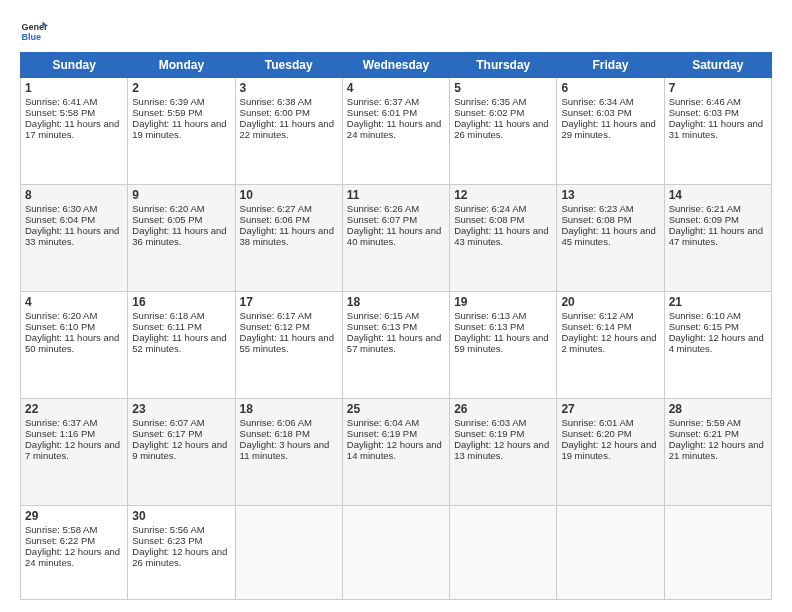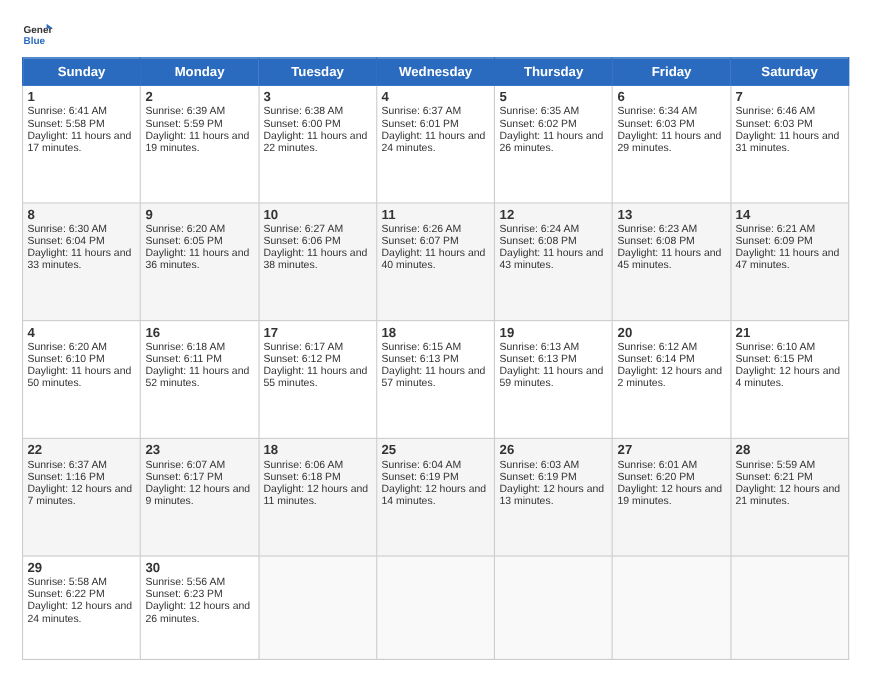--- a/index.html
+++ b/index.html
@@ -141,21 +141,21 @@
           <td><span class="day-num">16</span><span>Sunrise: 6:18 AM</span><br><span>Sunset: 6:11 PM</span><br><span>Daylight: 11 hours and 52 minutes.</span></td>
           <td><span class="day-num">17</span><span>Sunrise: 6:17 AM</span><br><span>Sunset: 6:12 PM</span><br><span>Daylight: 11 hours and 55 minutes.</span></td>
           <td><span class="day-num">18</span><span>Sunrise: 6:15 AM</span><br><span>Sunset: 6:13 PM</span><br><span>Daylight: 11 hours and 57 minutes.</span></td>
           <td><span class="day-num">19</span><span>Sunrise: 6:13 AM</span><br><span>Sunset: 6:13 PM</span><br><span>Daylight: 11 hours and 59 minutes.</span></td>
           <td><span class="day-num">20</span><span>Sunrise: 6:12 AM</span><br><span>Sunset: 6:14 PM</span><br><span>Daylight: 12 hours and 2 minutes.</span></td>
           <td><span class="day-num">21</span><span>Sunrise: 6:10 AM</span><br><span>Sunset: 6:15 PM</span><br><span>Daylight: 12 hours and 4 minutes.</span></td>
         </tr>
         <tr>
           <td><span class="day-num">22</span><span>Sunrise: 6:37 AM</span><br><span>Sunset: 1:16 PM</span><br><span>Daylight: 12 hours and 7 minutes.</span></td>
           <td><span class="day-num">23</span><span>Sunrise: 6:07 AM</span><br><span>Sunset: 6:17 PM</span><br><span>Daylight: 12 hours and 9 minutes.</span></td>
-          <td><span class="day-num">18</span><span>Sunrise: 6:06 AM</span><br><span>Sunset: 6:18 PM</span><br><span>Daylight: 12 hours and 11 minutes.</span></td>
+          <td><span class="day-num">18</span><span>Sunrise: 6:06 AM</span><br><span>Sunset: 6:18 PM</span><br><span>Daylight: 3 hours and 11 minutes.</span></td>
           <td><span class="day-num">25</span><span>Sunrise: 6:04 AM</span><br><span>Sunset: 6:19 PM</span><br><span>Daylight: 12 hours and 14 minutes.</span></td>
           <td><span class="day-num">26</span><span>Sunrise: 6:03 AM</span><br><span>Sunset: 6:19 PM</span><br><span>Daylight: 12 hours and 13 minutes.</span></td>
           <td><span class="day-num">27</span><span>Sunrise: 6:01 AM</span><br><span>Sunset: 6:20 PM</span><br><span>Daylight: 12 hours and 19 minutes.</span></td>
           <td><span class="day-num">28</span><span>Sunrise: 5:59 AM</span><br><span>Sunset: 6:21 PM</span><br><span>Daylight: 12 hours and 21 minutes.</span></td>
         </tr>
         <tr class="last-row">
           <td><span class="day-num">29</span><span>Sunrise: 5:58 AM</span><br><span>Sunset: 6:22 PM</span><br><span>Daylight: 12 hours and 24 minutes.</span></td>
           <td><span class="day-num">30</span><span>Sunrise: 5:56 AM</span><br><span>Sunset: 6:23 PM</span><br><span>Daylight: 12 hours and 26 minutes.</span></td>
           <td class="cell-empty"></td>
           <td class="cell-empty"></td>

